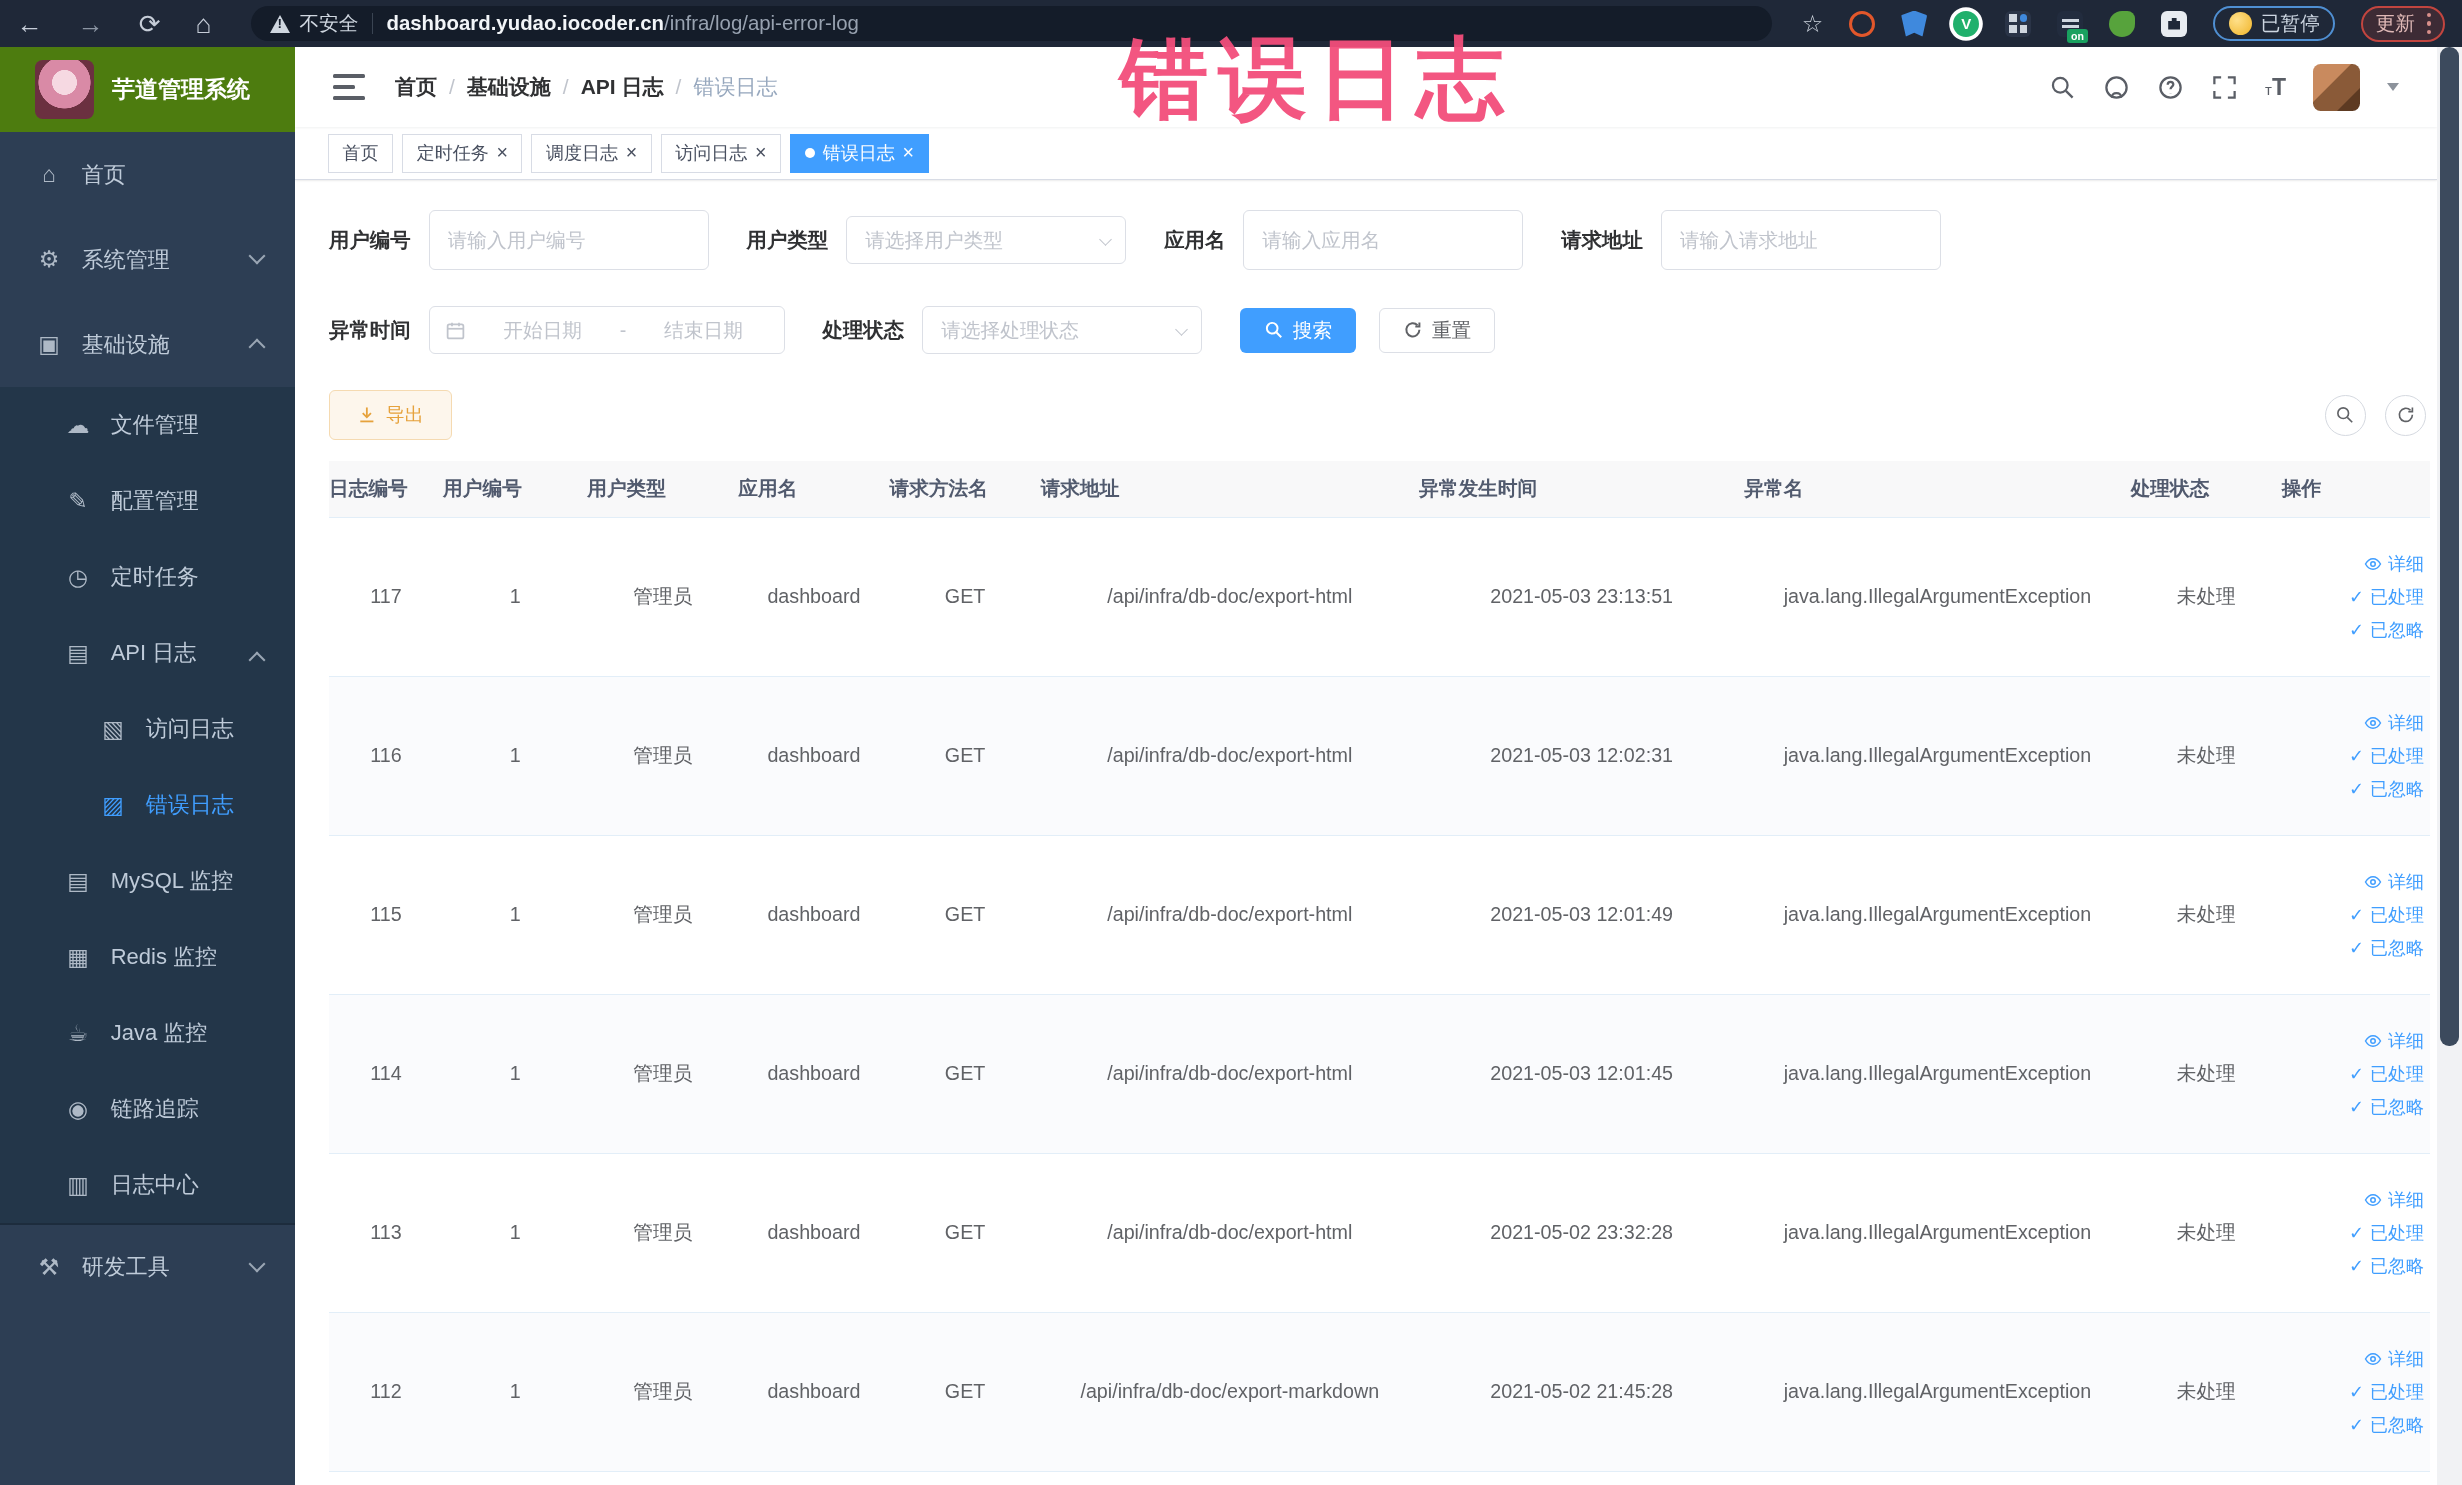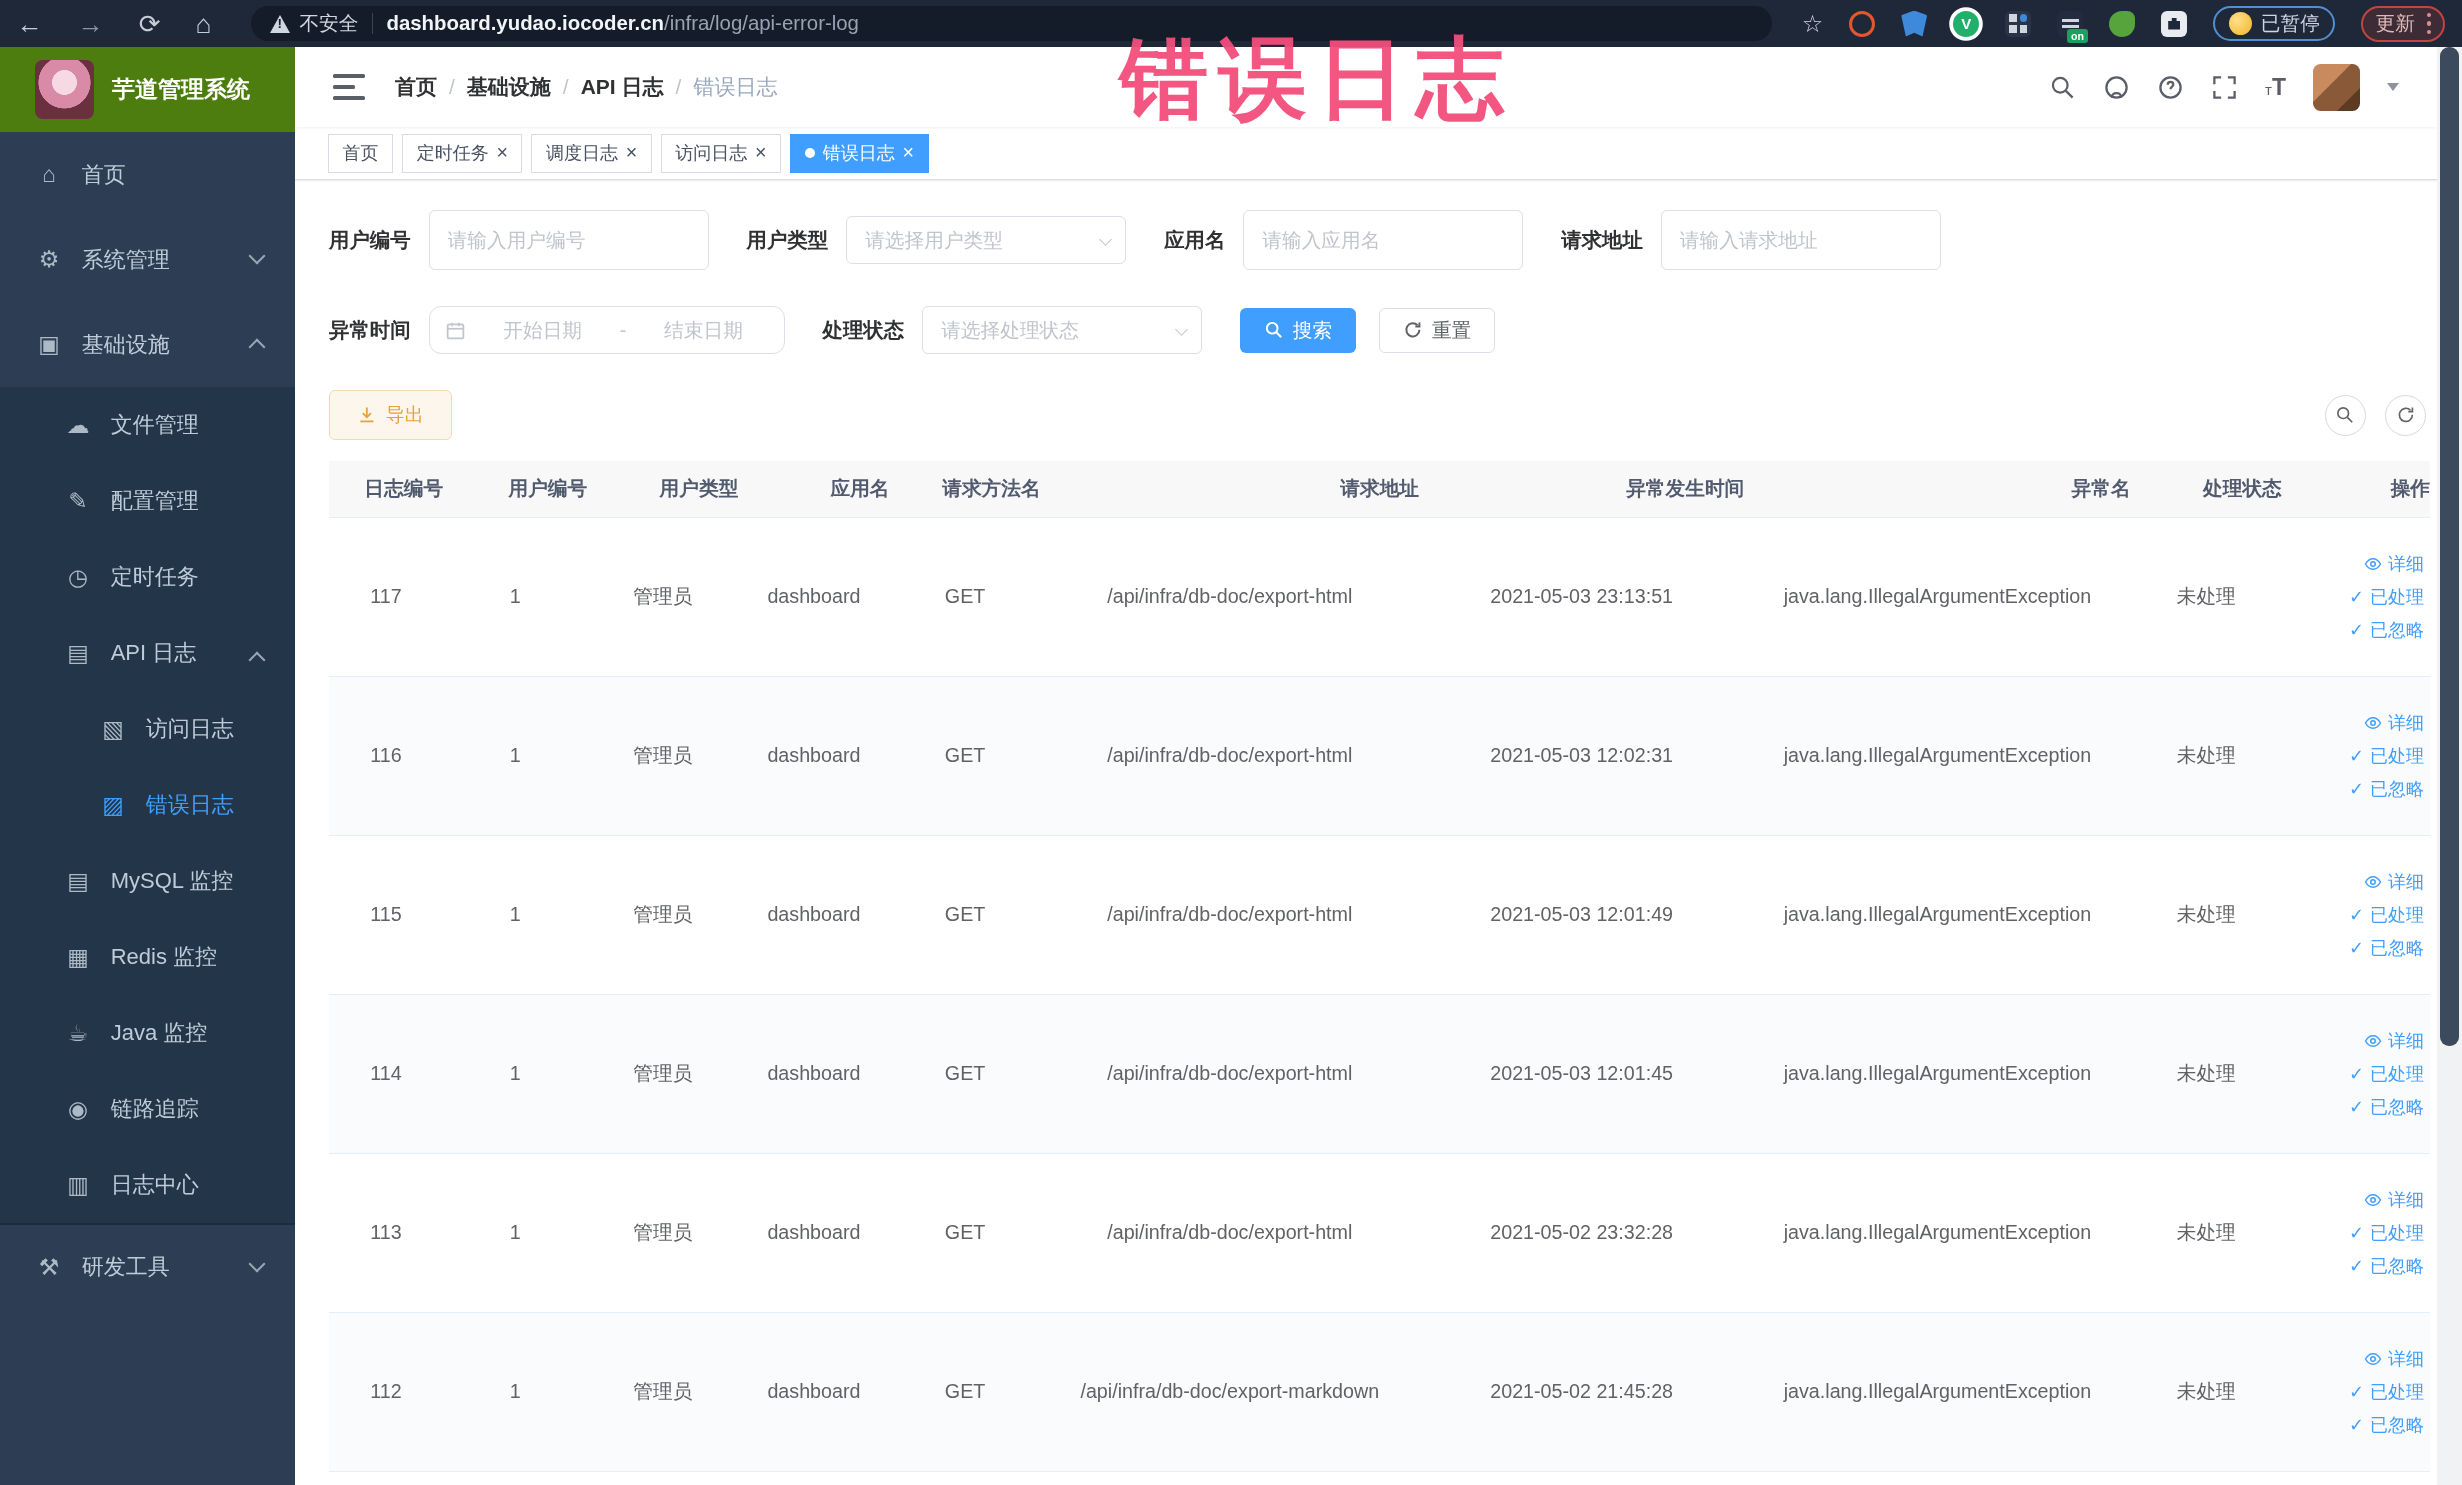--- a/index.html
+++ b/index.html
@@ -107,42 +107,42 @@
   .f-item { display:flex; align-items:center; margin-right:38px; }
   .f-label { font-size:20.4px; font-weight:700; color:#303133; margin-right:18px; white-space:nowrap; }
   .f-input { width:280px; height:60px; border:0.8px solid #dcdfe6; border-radius:6px; font-size:19.7px;
     color:#606266; padding:0 18px; outline:none; font-family:inherit; }
   .f-input::placeholder { color:#c0c4cc; }
   .f-select { width:280px; height:48px; border:0.8px solid #dcdfe6; border-radius:6px; display:flex;
     align-items:center; padding:0 18px; cursor:pointer; position:relative; }
   .f-select .ph { color:#c0c4cc; font-size:19.7px; }
   .sel-caret { position:absolute; right:15px; top:18px; width:9px; height:9px;
     border-right:1.5px solid #c0c4cc; border-bottom:1.5px solid #c0c4cc; transform:rotate(45deg); }
-  .date-range { width:356px; height:48px; border:0.8px solid #dcdfe6; border-radius:12px; display:flex;
+  .date-range { width:356px; height:48px; border:0.8px solid #dcdfe6; border-radius:6px; display:flex;
     align-items:center; padding:0 15px; gap:12px; cursor:pointer; }
   .date-range svg { width:21px; height:21px; color:#c0c4cc; flex:0 0 auto; }
   .date-ph { color:#c0c4cc; font-size:19.7px; flex:1; text-align:center; }
   .date-sep { color:#c0c4cc; font-size:19.7px; }
   .btn { height:45px; border-radius:6px; display:inline-flex; align-items:center; justify-content:center;
     gap:9px; font-size:19.7px; cursor:pointer; padding:0 23px; border:0.8px solid transparent; }
   .btn svg { width:19.7px; height:19.7px; }
   .btn-primary { background:#409eff; color:#fff; margin-right:23px; }
   .btn-plain { background:#fff; border-color:#dcdfe6; color:#606266; }
   .btn-warning { background:#fdf6ec; border-color:#f5dab1; color:#e6a23c; height:50px; font-size:19px; padding:0 27px; }
 
   .toolbar-row { display:flex; align-items:center; margin:7.6px 0 21px 0; }
   .circle-btns { margin-left:auto; display:flex; gap:19.7px; margin-right:3px; }
   .cbtn { width:41px; height:41px; border-radius:50%; border:0.8px solid #d5d9e0; background:#fff;
     display:flex; align-items:center; justify-content:center; color:#606266; cursor:pointer; }
   .cbtn svg { width:19.7px; height:19.7px; }
 
   
   table.log { width:2101px; border-collapse:collapse; table-layout:fixed; }
   table.log th { height:56px; background:#f8f8f9; color:#515a6e; font-size:19.7px; font-weight:700;
-    border-bottom:0.8px solid #e2eef8; text-align:right; }
+    border-bottom:0.8px solid #e2eef8; text-align:left; }
   table.log td { height:159px; font-size:19.7px; color:#606266; text-align:center;
     border-bottom:0.8px solid #e2eef8; overflow:hidden; }
   table.log tr.striped td { background:#fafbfd; }
   td.ops { text-align:right; padding-right:6px; }
   .op-link { display:flex; align-items:center; justify-content:flex-end; gap:6px; color:#409eff;
     font-size:18px; cursor:pointer; line-height:1; margin:15px 0; }
   .op-link svg { width:18px; height:18px; }
   .op-check { color:#409eff; font-size:18px; }
 
   

